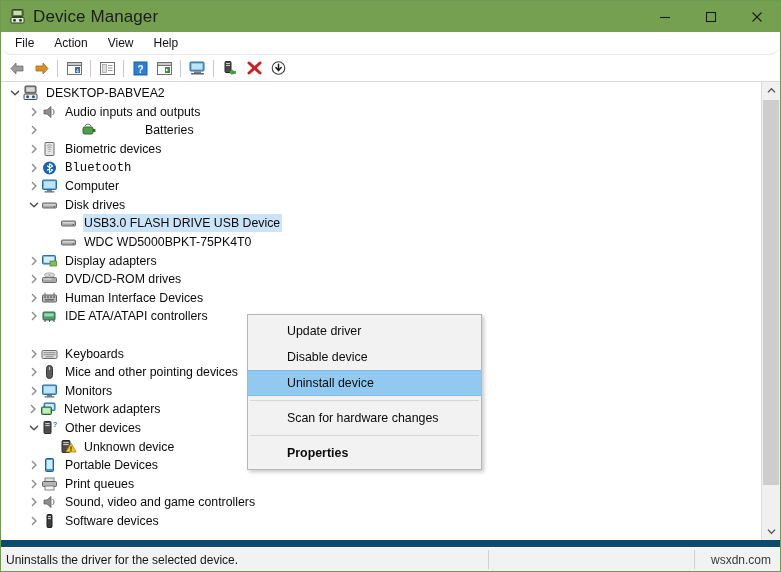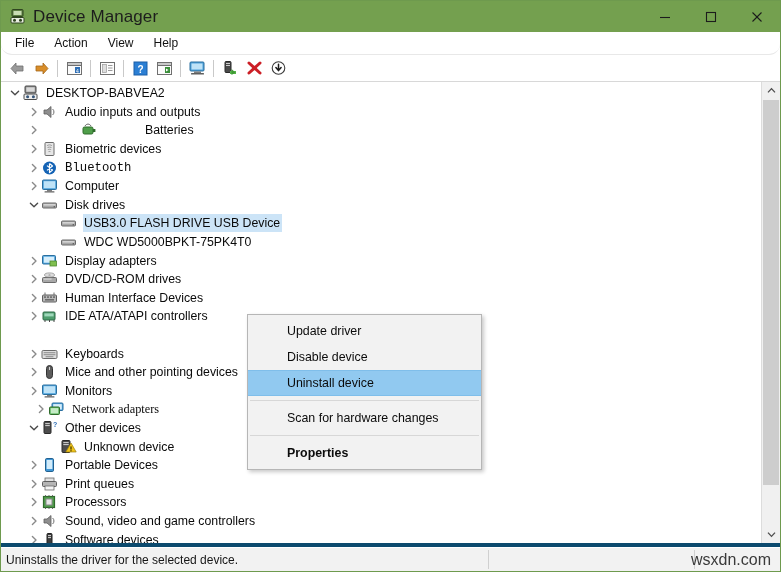--- a/index.html
+++ b/index.html
@@ -96,21 +96,21 @@
     background: #c9c9c9;
     margin: 0 4px;
   }
 
   
   #content {
     flex: 1 1 auto;
     position: relative;
     background: #ffffff;
     overflow: hidden;
-    border-bottom: 4px solid #0c4a6e;
+    border-bottom: 7px solid #0c4a6e;
     text-align: center;
   }
   #tree {
     position: absolute;
     left: 0; top: 2px;
     right: 20px; bottom: 0;
     overflow: hidden;
   }
   .row {
     height: 18.6px;
@@ -179,21 +179,21 @@
   }
   .status-sep {
     position: absolute;
     top: 2px;
     width: 1px; height: 19px;
     background: #d0d0d0;
   }
   #watermark {
     position: absolute;
     right: 9px;
-    font-size: 16px;
+    font-size: 12px;
     color: #3a3a3a;
   }
 
   
   #ctxmenu {
     position: absolute;
     left: 246px; top: 232px;
     width: 233px;
     background: #f2f2f2;
     border: 1px solid #b6b6b6;
@@ -557,21 +557,21 @@
             </svg>
           </div>
           <div class="row-icon"><svg width="17" height="16" viewBox="0 0 17 16">
               <rect x="1.5" y="2" width="14" height="9.5" rx="1" fill="#4ea3dd" stroke="#2a6f9e"></rect>
               <rect x="2.8" y="3.2" width="11.4" height="7" fill="#bfe3f7"></rect>
               <rect x="6" y="12" width="5" height="1.4" fill="#7d7d7d"></rect>
               <rect x="3.5" y="13.3" width="10" height="1.3" rx=".5" fill="#646464"></rect>
             </svg></div>
           <div class="row-label">Monitors</div>
         </div>
-        <div class="row" style="padding-left: 32px; font-family: Liberation Serif, serif;">
+        <div class="row" style="padding-left: 24px;">
           <div class="twisty">
             <svg width="10" height="10" viewBox="0 0 10 10">
               <path d="M3.4,1.4 L7,5 L3.4,8.6" fill="none" stroke="#8a8a8a" stroke-width="1.35" stroke-linecap="round" stroke-linejoin="round"></path>
             </svg>
           </div>
           <div class="row-icon"><svg width="17" height="16" viewBox="0 0 17 16">
               <rect x="4" y="2" width="11" height="7.5" rx="1" fill="#4ea3dd" stroke="#2a6f9e"></rect>
               <rect x="5.2" y="3.1" width="8.6" height="5.3" fill="#d7eefb"></rect>
               <rect x="1.5" y="6" width="10" height="7.5" rx="1" fill="#58b45a" stroke="#2f6a2b"></rect>
               <rect x="2.7" y="7.1" width="7.6" height="5.3" fill="#c5ebc6"></rect>
@@ -621,33 +621,20 @@
             <svg width="10" height="10" viewBox="0 0 10 10">
               <path d="M3.4,1.4 L7,5 L3.4,8.6" fill="none" stroke="#8a8a8a" stroke-width="1.35" stroke-linecap="round" stroke-linejoin="round"></path>
             </svg>
           </div>
           <div class="row-icon"><svg width="17" height="16" viewBox="0 0 17 16">
               <rect x="4" y="2" width="9" height="3.5" fill="#e2e2e2" stroke="#6a6a6a" stroke-width=".8"></rect>
               <rect x="1.5" y="5.5" width="14" height="5" rx="1" fill="#b5b5b5" stroke="#5f5f5f"></rect>
               <rect x="4" y="10" width="9" height="4" fill="#f4f4f4" stroke="#6a6a6a" stroke-width=".8"></rect>
             </svg></div>
           <div class="row-label">Print queues</div>
-        </div>
-        <div class="row" style="padding-left: 25px;">
-          <div class="twisty">
-            <svg width="10" height="10" viewBox="0 0 10 10">
-              <path d="M3.4,1.4 L7,5 L3.4,8.6" fill="none" stroke="#8a8a8a" stroke-width="1.35" stroke-linecap="round" stroke-linejoin="round"></path>
-            </svg>
-          </div>
-          <div class="row-icon"><svg width="17" height="16" viewBox="0 0 17 16">
-              <rect x="2.5" y="2.5" width="11" height="11" fill="#4f9e4a" stroke="#2f6a2b" stroke-width="1.2"></rect>
-              <rect x="5" y="5" width="6" height="6" fill="#e8e8e8" stroke="#8a8a8a"></rect>
-              <path d="M4.5,2.5 L4.5,1 M8,2.5 L8,1 M11.5,2.5 L11.5,1 M4.5,13.5 L4.5,15 M8,13.5 L8,15 M11.5,13.5 L11.5,15" stroke="#5f5f5f" stroke-width=".9"></path>
-            </svg></div>
-          <div class="row-label">Processors</div>
         </div>
         <div class="row" style="padding-left: 25px;">
           <div class="twisty">
             <svg width="10" height="10" viewBox="0 0 10 10">
               <path d="M3.4,1.4 L7,5 L3.4,8.6" fill="none" stroke="#8a8a8a" stroke-width="1.35" stroke-linecap="round" stroke-linejoin="round"></path>
             </svg>
           </div>
           <div class="row-icon"><svg width="17" height="16" viewBox="0 0 17 16">
               <path d="M3,6 L6,6 L10,2.5 L10,13.5 L6,10 L3,10 Z" fill="#8e8e8e" stroke="#5d5d5d" stroke-width=".8" stroke-linejoin="round"></path>
               <path d="M11.6,5 A4,4 0 0 1 11.6,11" fill="none" stroke="#6d6d6d" stroke-width="1"></path>

